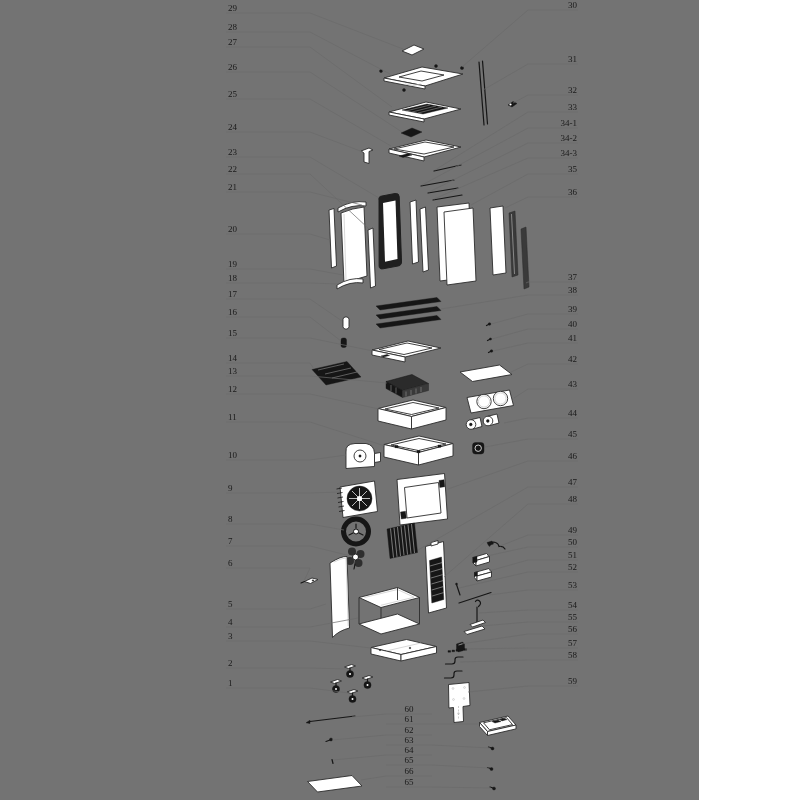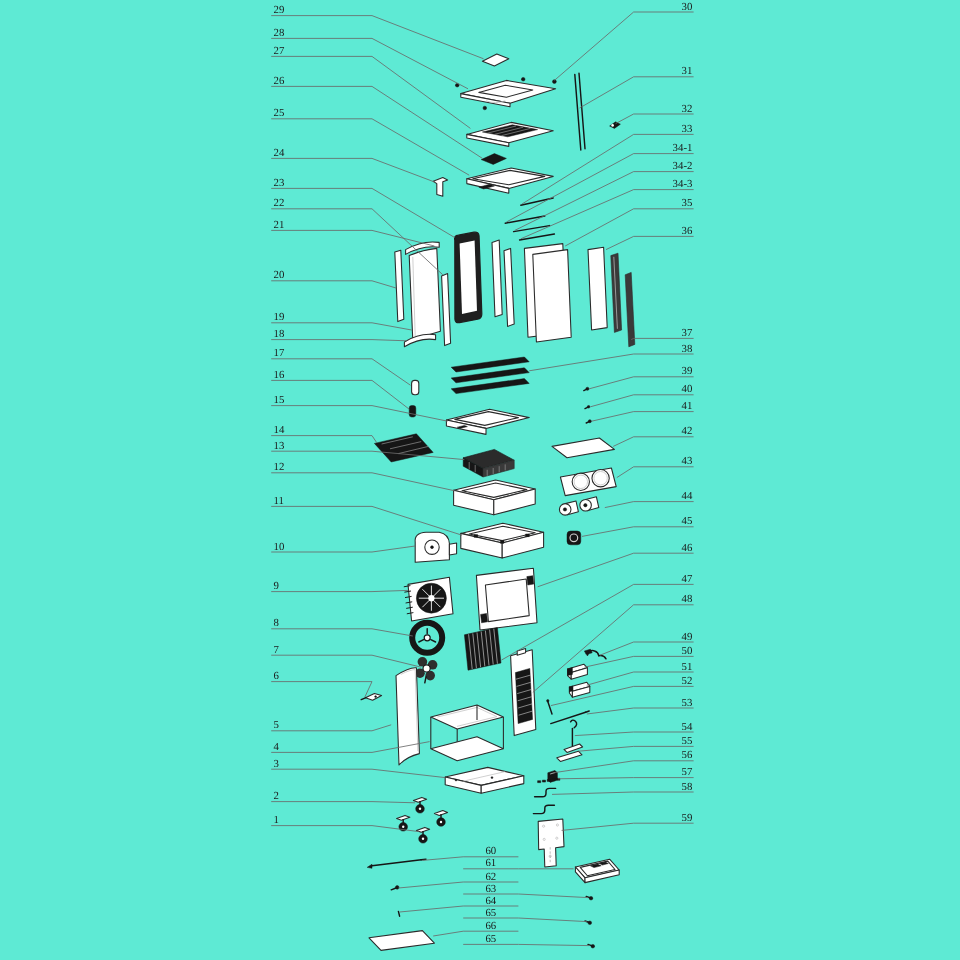--- a/index.html
+++ b/index.html
@@ -1,17 +1,17 @@
 <!DOCTYPE html>
 <html><head>
 <meta charset="utf-8">
 <style>
   html,body{margin:0;padding:0;background:#fff;}
   body{width:800px;height:800px;font-family:"Liberation Serif",serif;}
-  .stage{position:relative;width:800px;height:800px;background:#5eead4;overflow:hidden;}
+  .stage{position:relative;width:699px;height:800px;background:#737373;overflow:hidden;}
   svg{display:block}
   svg text{font-family:"Liberation Serif",serif;font-size:9px;fill:#1a1a1a;}
   .p{fill:#fff;stroke:#2b2b2b;stroke-width:.9;stroke-linejoin:round;}
   .d{fill:#161616;stroke:#161616;stroke-width:.4;stroke-linejoin:round;}
   .g3{fill:#3a3a3a;stroke:#2b2b2b;stroke-width:.5;}
   .w{fill:none;stroke:#161616;stroke-width:1.2;stroke-linecap:round;}
   .hl{stroke:#bdbdbd;stroke-width:.6;fill:none;}
   .fin{stroke:#9a9a9a;stroke-width:.55;fill:none;}
   .ld{stroke:#6a6a6a;stroke-width:.7;fill:none;}
 </style>

